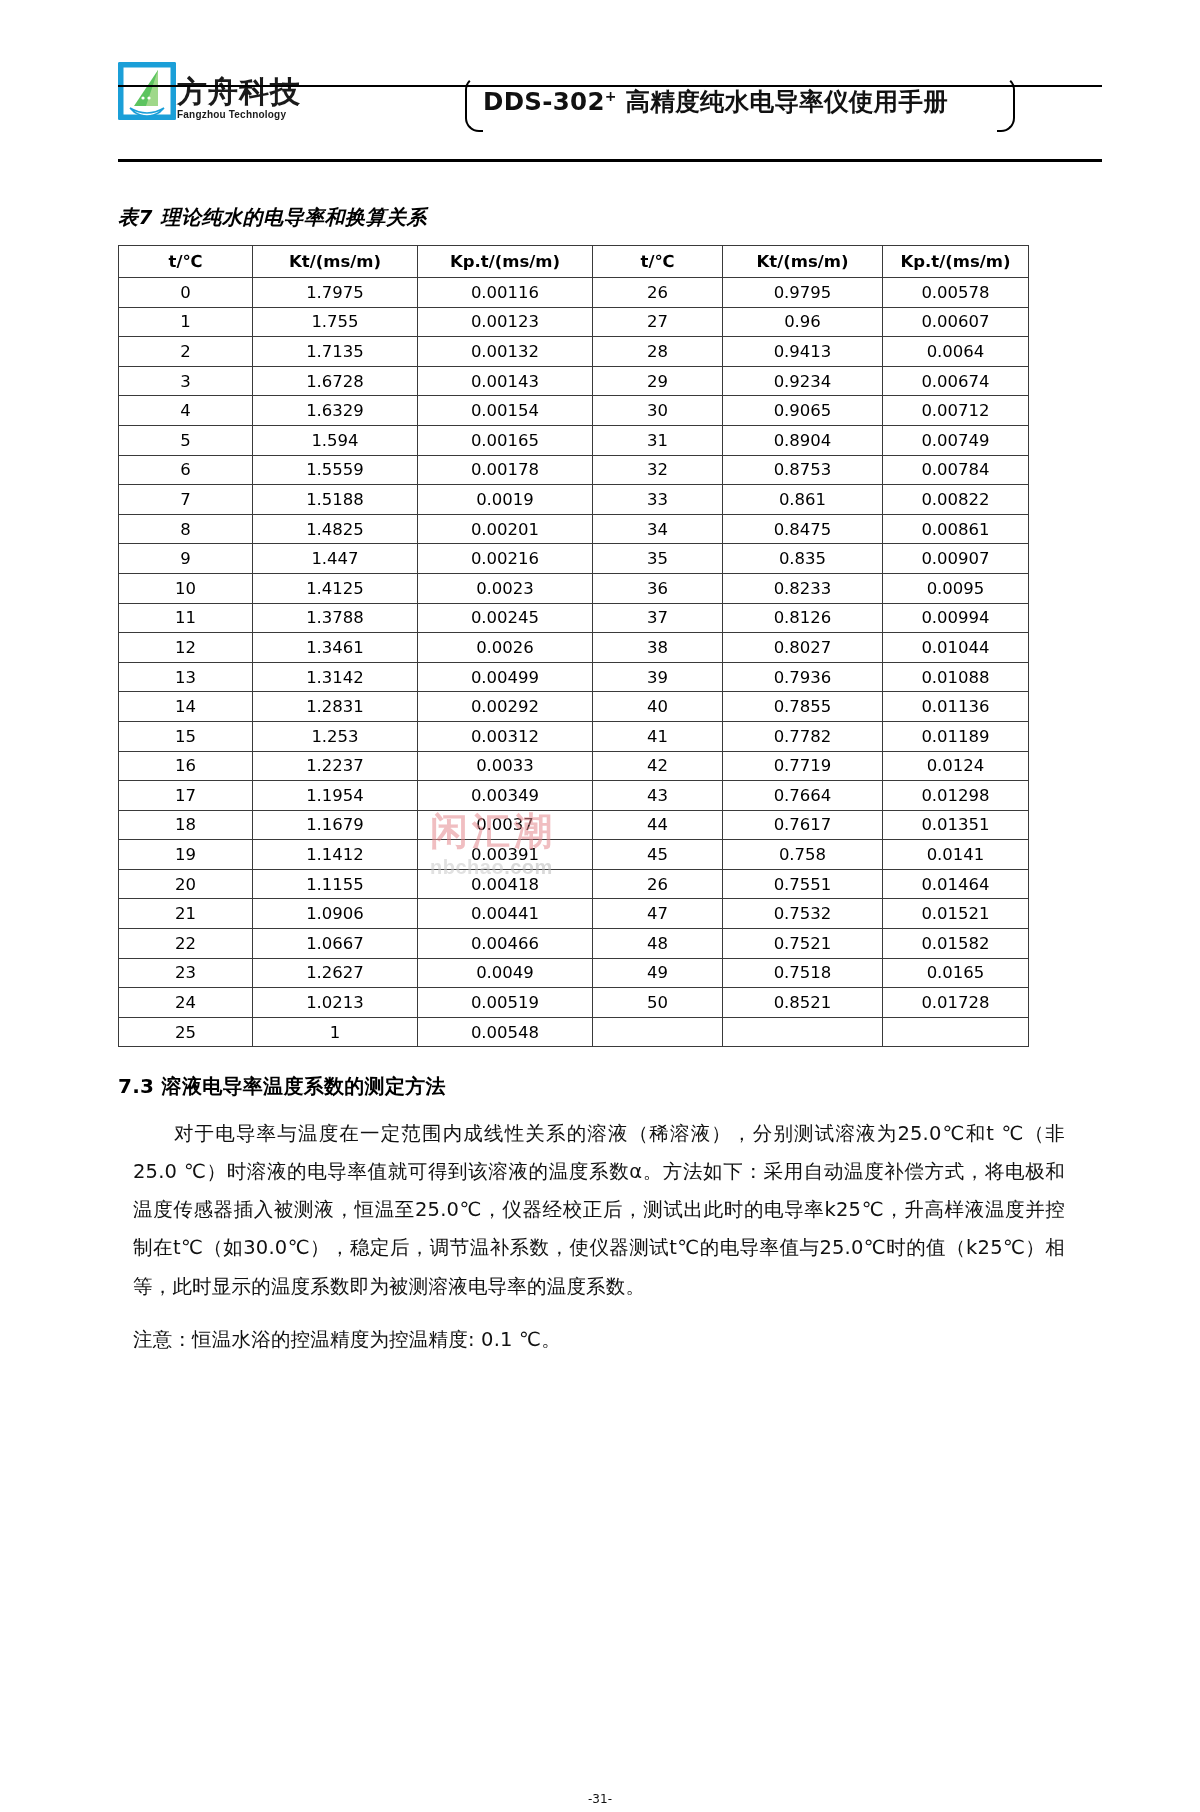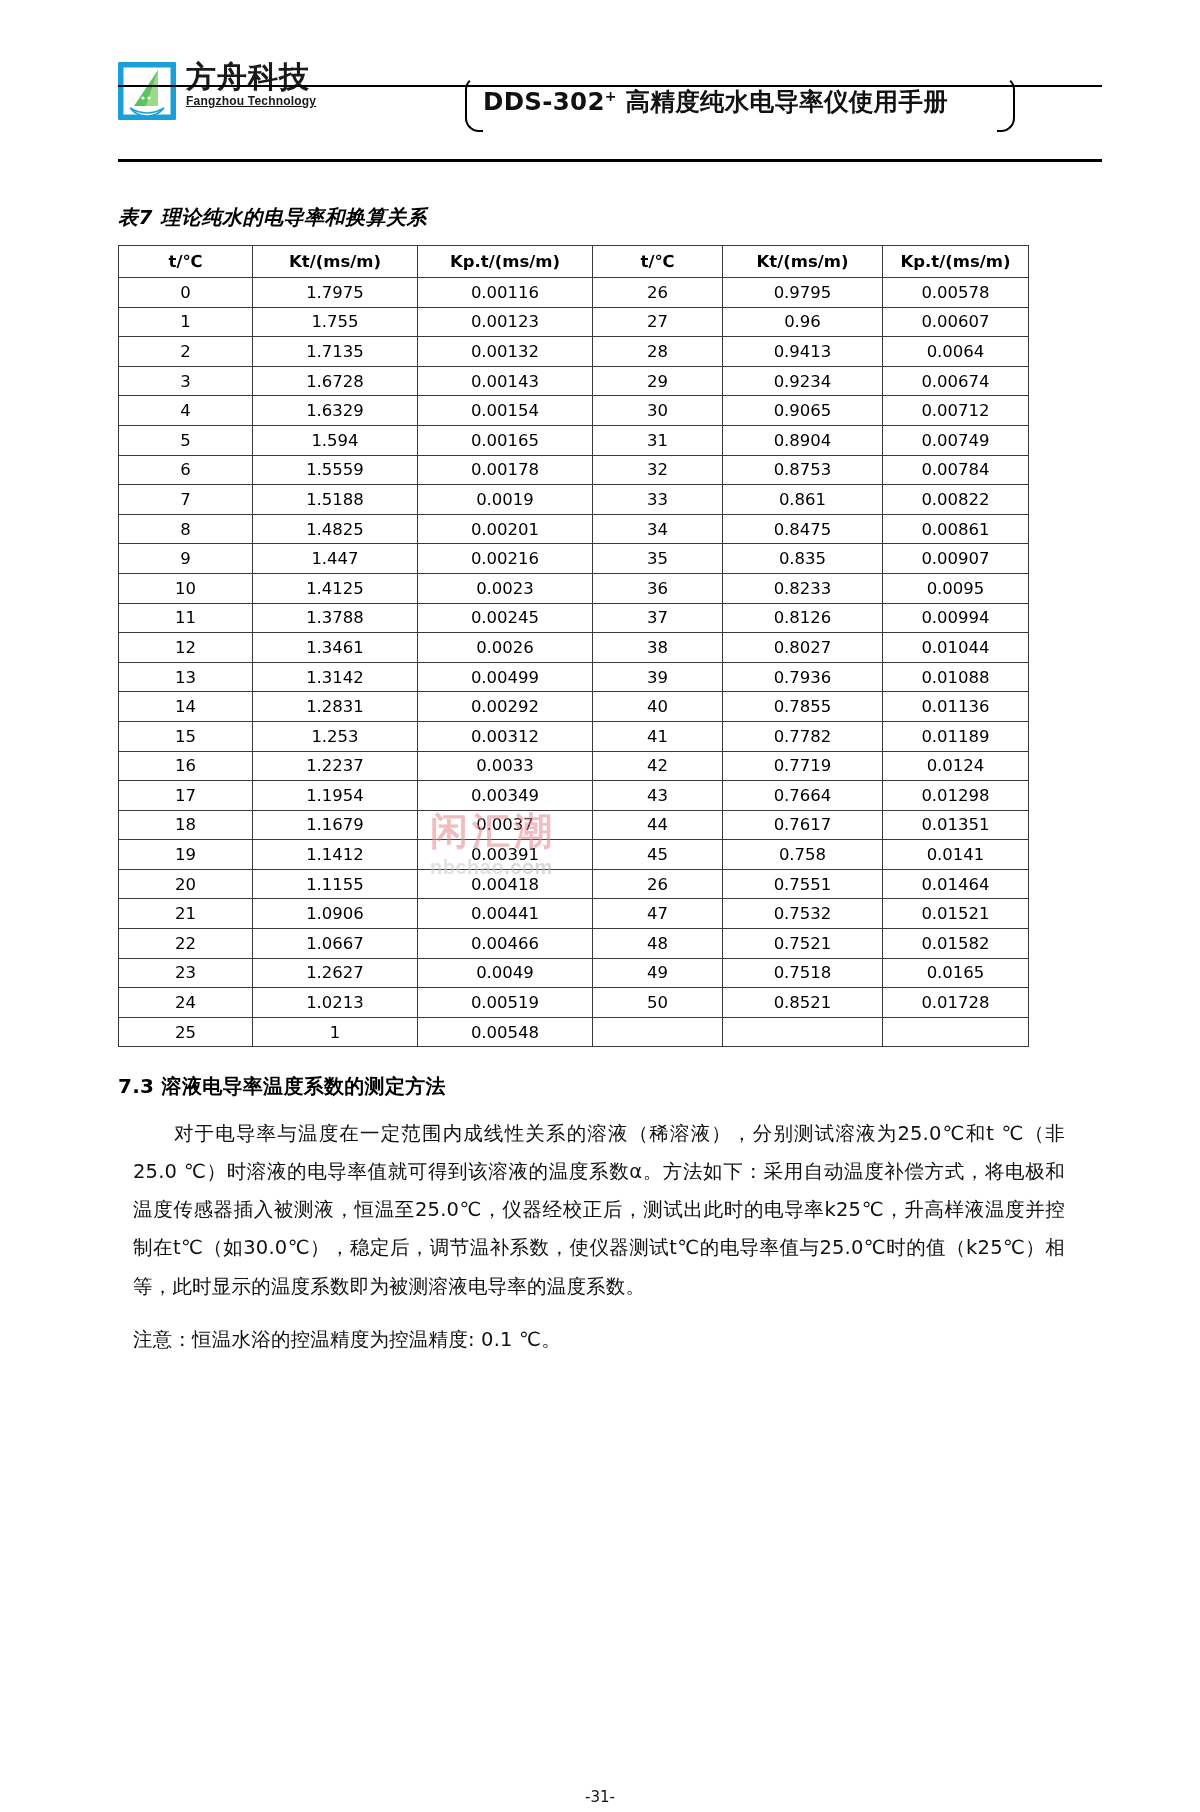--- a/index.html
+++ b/index.html
@@ -29,22 +29,22 @@
     position: relative;
     height: 110px;
     margin: 52px 98px 0 118px;
   }
 
   .logo-block {
     position: absolute;
     left: 0;
     top: 10px;
     display: flex;
-    align-items: flex-start;
-    gap: 10px;
+    align-items: flex-end;
+    gap: 1px;
   }
 
   .logo-mark {
     width: 58px;
     height: 58px;
     position: relative;
   }
 
   .logo-text {
     display: flex;
@@ -53,26 +53,25 @@
     line-height: 1;
   }
   .logo-cn {
     font-size: 30px;
     font-weight: bold;
     letter-spacing: 1px;
     color: #1a1a1a;
     font-family: "DejaVu Sans", "Liberation Sans", sans-serif;
   }
   .logo-en {
-    font-size: 12px;
+    font-size: 10px;
     font-weight: bold;
     letter-spacing: 0.2px;
     color: #1a1a1a;
     margin-top: 3px;
-    text-decoration: underline;
   }
 
   .header-title-wrap {
     position: absolute;
     left: 355px;
     top: 24px;
     width: 530px;
     height: 52px;
   }
   .header-title {
@@ -192,21 +191,21 @@
   .body-text p.indent {
     text-indent: 2.1em;
   }
 
   .page-number {
     position: absolute;
     bottom: 58px;
     left: 0;
     width: 100%;
     text-align: center;
-    font-size: 15px;
+    font-size: 12px;
     font-family: "DejaVu Sans", "Liberation Sans", sans-serif;
     color: #111;
   }
 
   
   .watermark {
     position: absolute;
     left: 430px;
     top: 760px;
     width: 210px;

